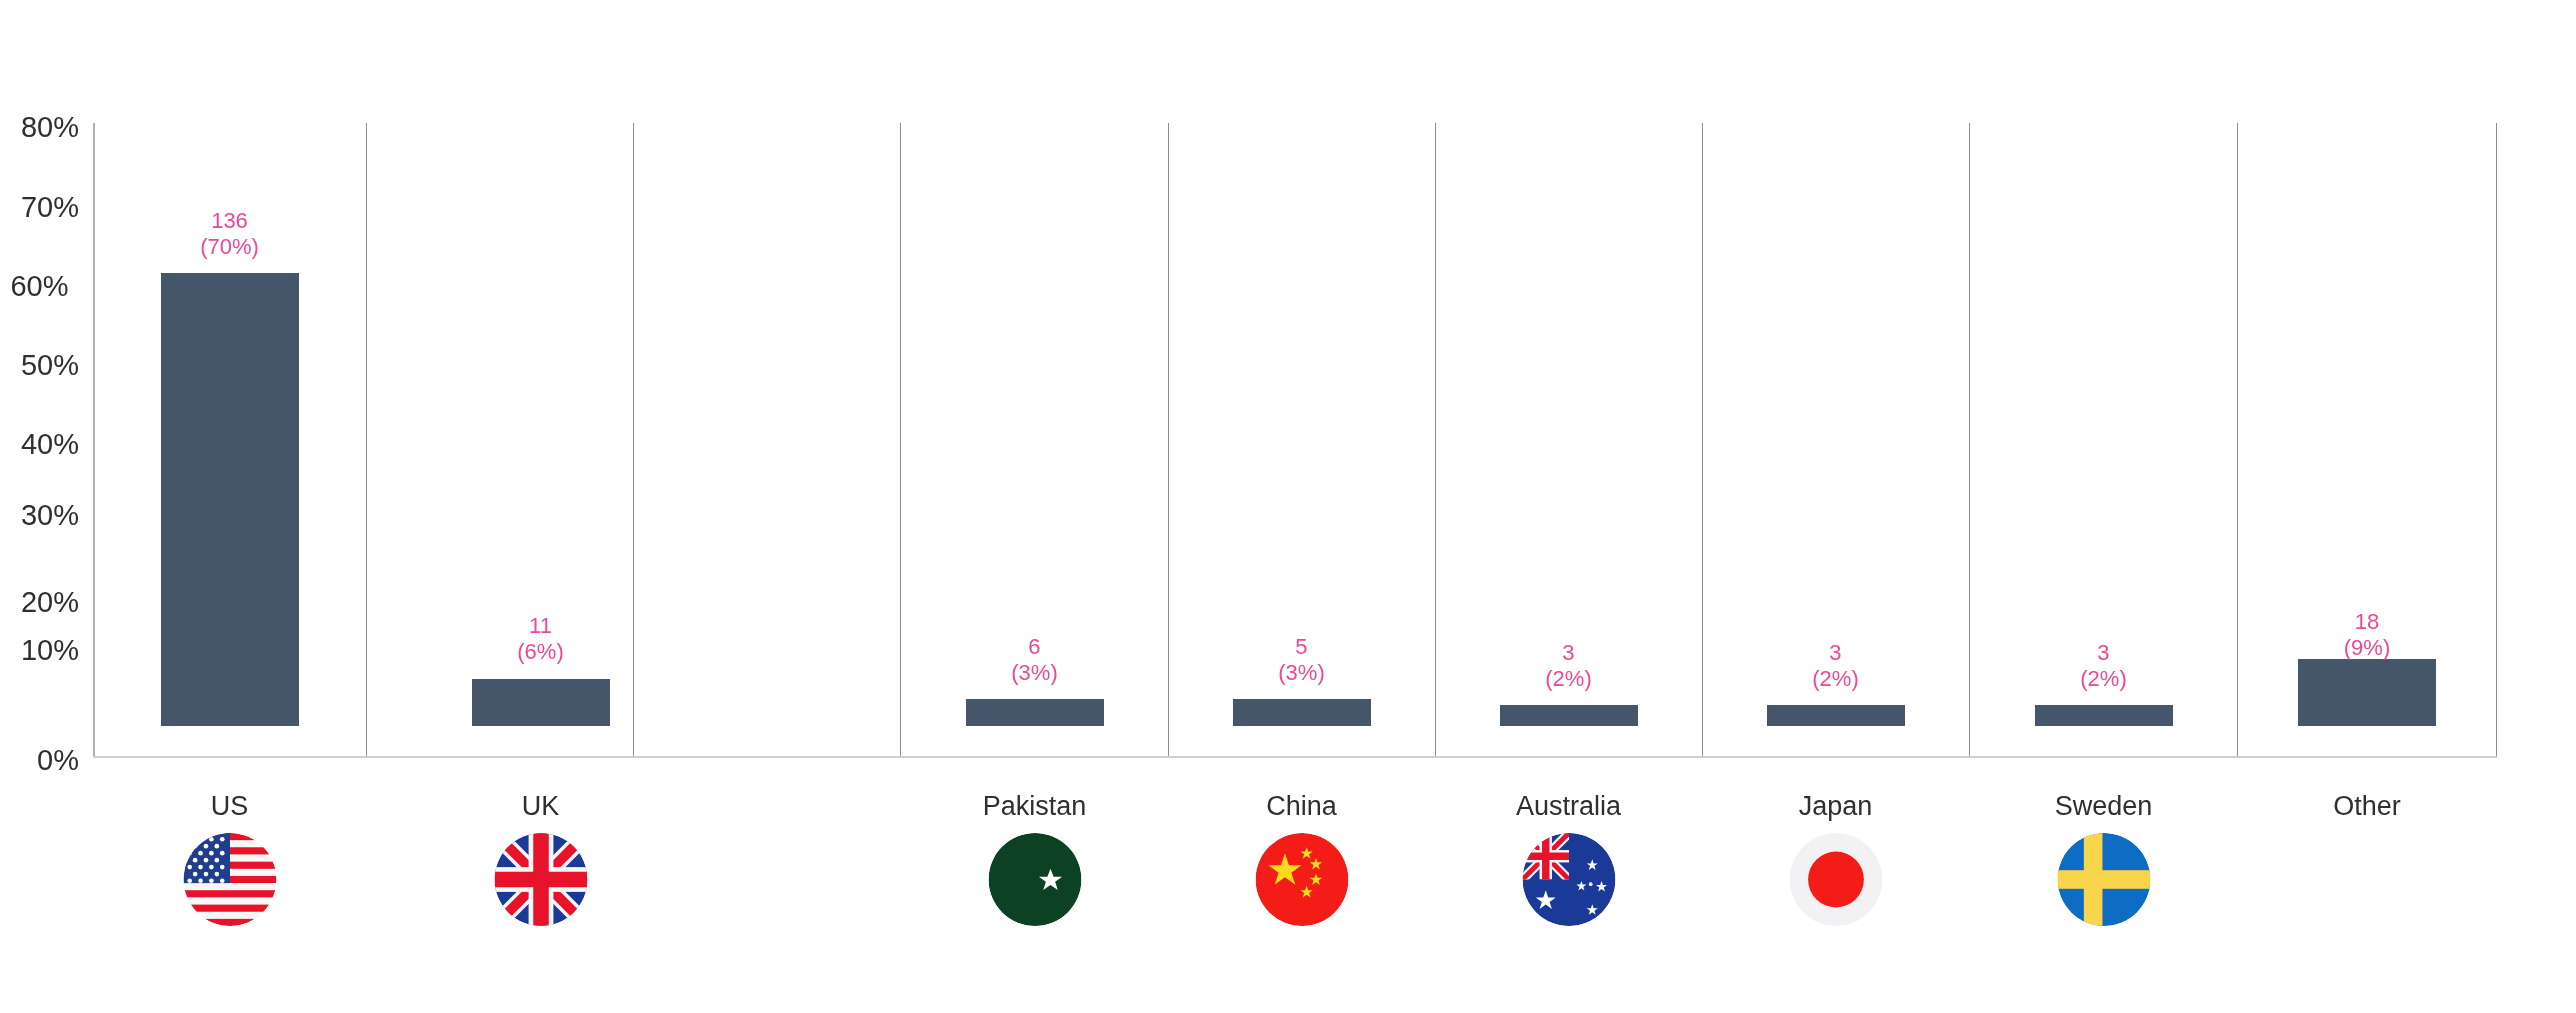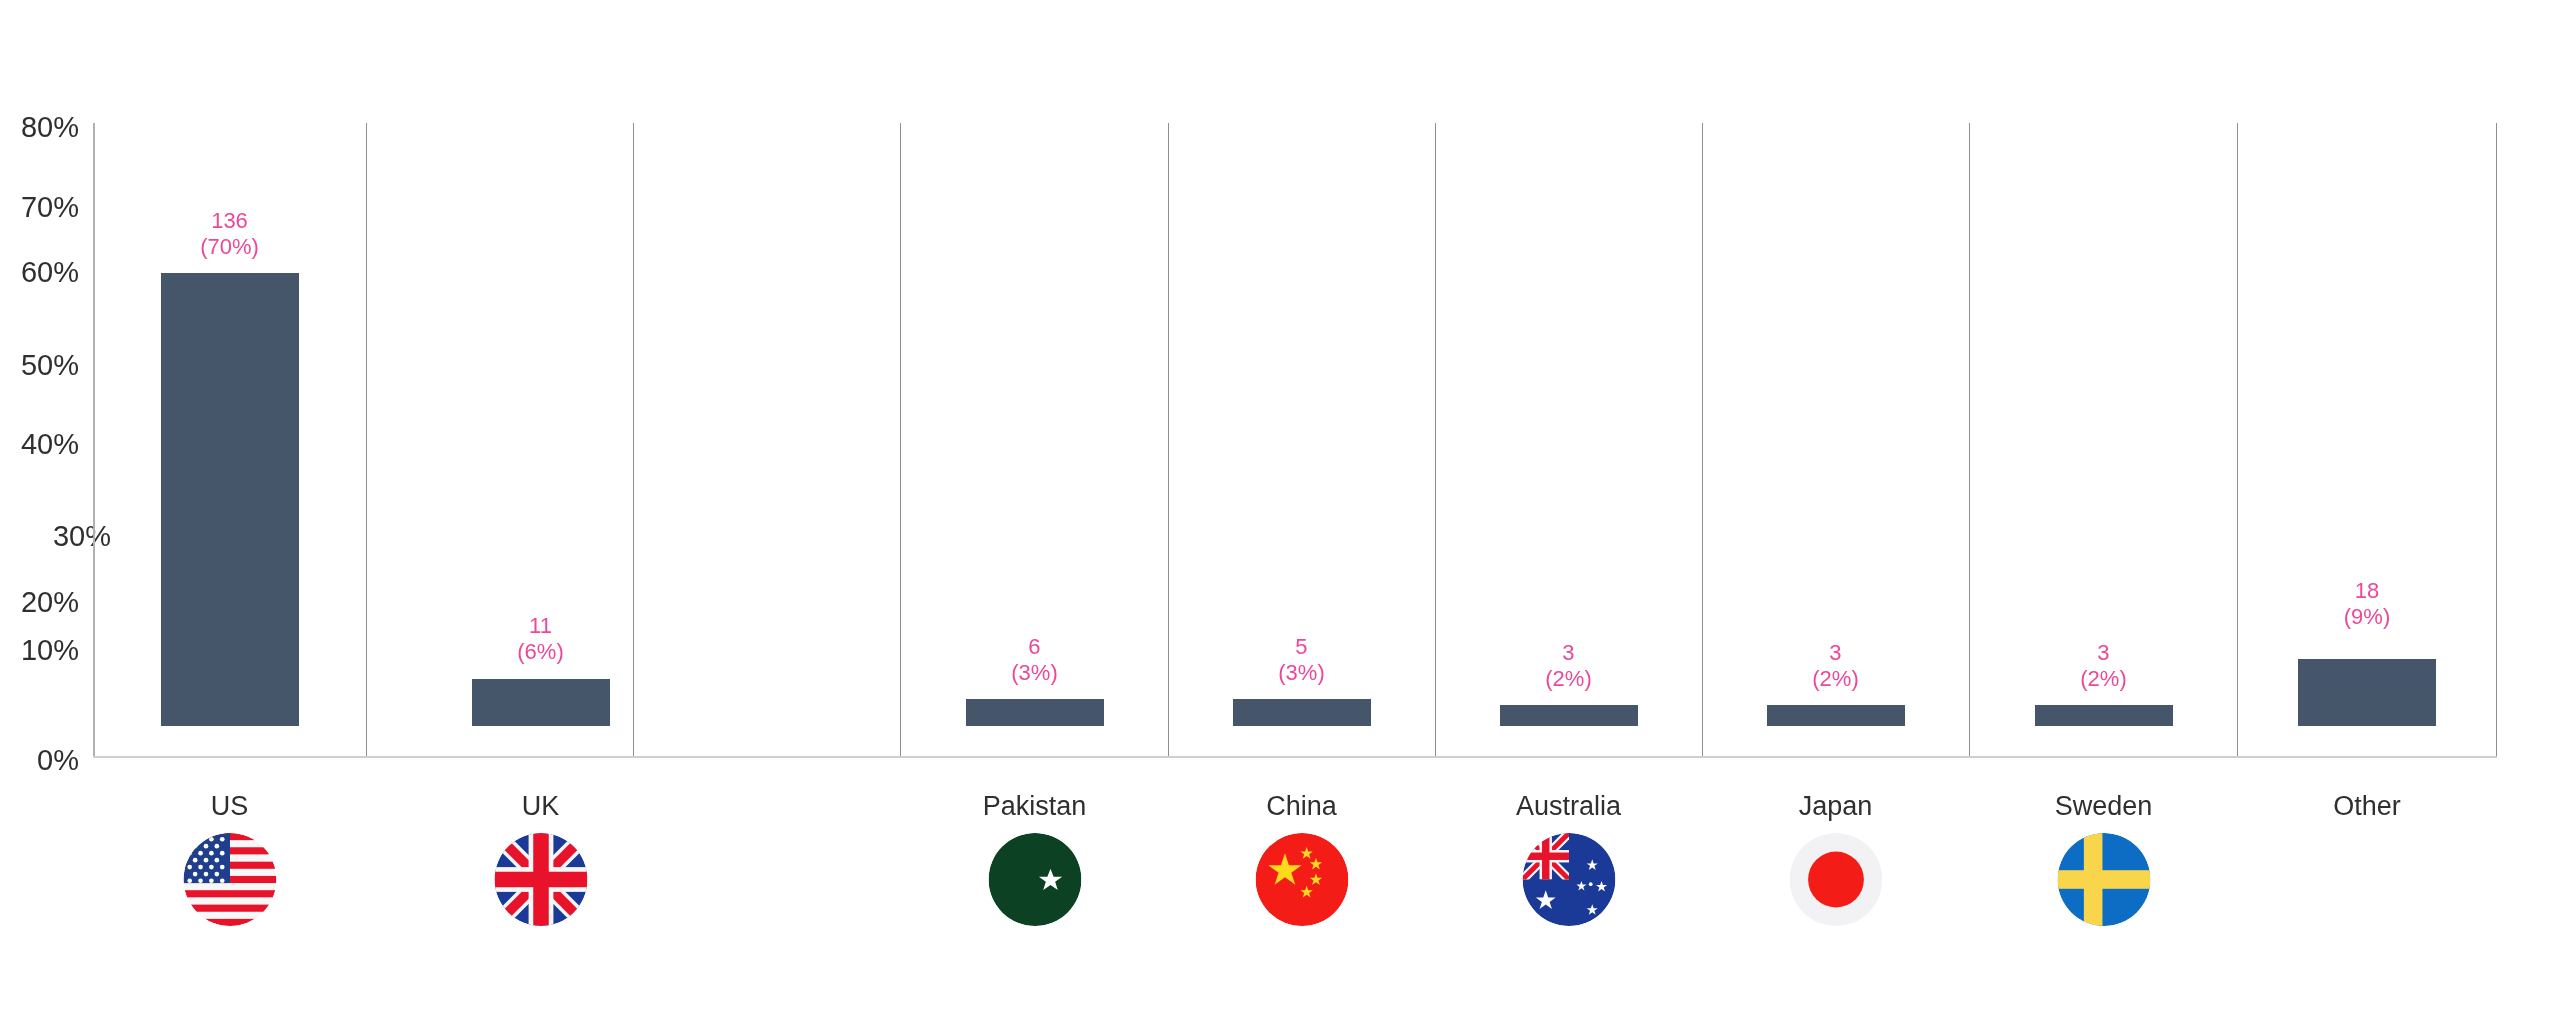--- a/index.html
+++ b/index.html
@@ -89,24 +89,24 @@
   .flag svg{display:block;width:93px;height:93px;}
 </style>
 </head>
 <body>
 
 <div id="chart-root">
 
   <div>
     <div class="ytick-wrap" style="top:111px;"><span>80%</span></div>
     <div class="ytick-wrap" style="top:191px;"><span>70%</span></div>
-    <div class="ytick-wrap" style="top:256px;"><span>60%</span></div>
+    <div class="ytick-wrap" style="top:270px;text-align:center;"><span>60%</span></div>
     <div class="ytick-wrap" style="top:349px;"><span>50%</span></div>
     <div class="ytick-wrap" style="top:428px;"><span>40%</span></div>
-    <div class="ytick-wrap" style="top:520px;padding-left:32px;"><span>30%</span></div>
+    <div class="ytick-wrap" style="top:499px;"><span>30%</span></div>
     <div class="ytick-wrap" style="top:586px;"><span>20%</span></div>
     <div class="ytick-wrap" style="top:634px;"><span>10%</span></div>
     <div class="ytick-wrap" style="top:744px;"><span>0%</span></div>
   </div>
 
   <div class="plot-area">
     <div class="axis-line y-axis"></div>
     <div class="axis-line x-axis"></div>
     <div class="vgrid" style="left:273px;"></div>
     <div class="vgrid" style="left:540px;"></div>
@@ -359,21 +359,21 @@
           <rect x="0" y="24" width="60" height="12" fill="#f8d54a"></rect>
           <rect x="17" y="0" width="12" height="60" fill="#f8d54a"></rect>
         </g>
       </svg>
     </div>
   </div>
 
   <div class="cat" style="left:2237px;width:260px;">
     <div class="bar-slot">
       <div class="bar" style="width:138px;height:67px;"></div>
-      <div class="bar-label" style="bottom:96px;">
+      <div class="bar-label" style="bottom:65px;">
         <div>18</div>
         <div>(9%)</div>
       </div>
     </div>
     <div class="cat-label">Other</div>
   </div>
 
 </div>
 
 

